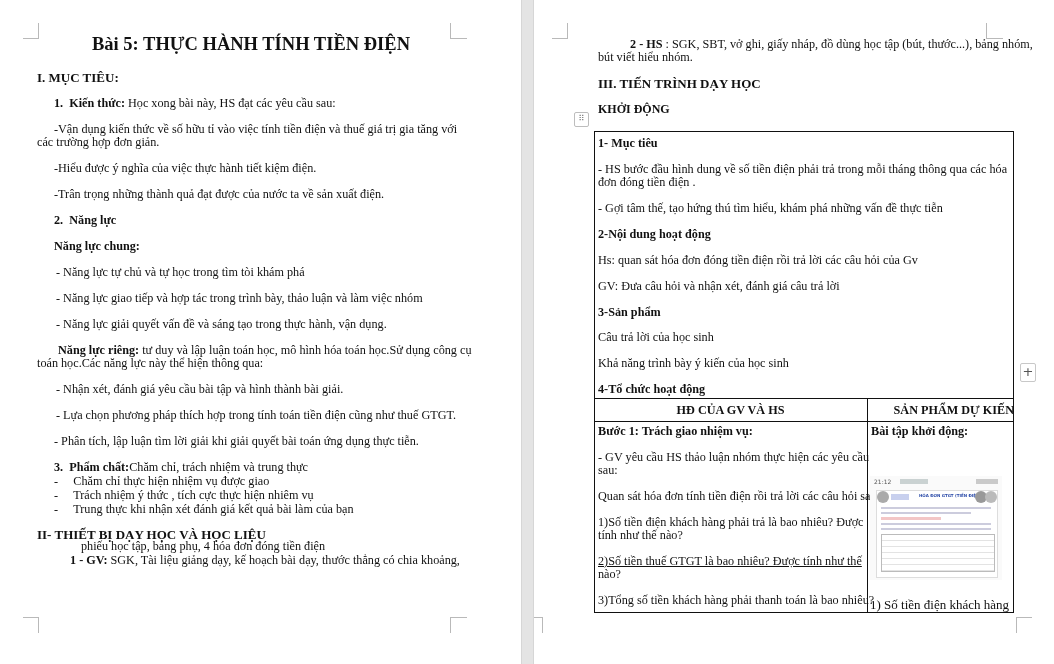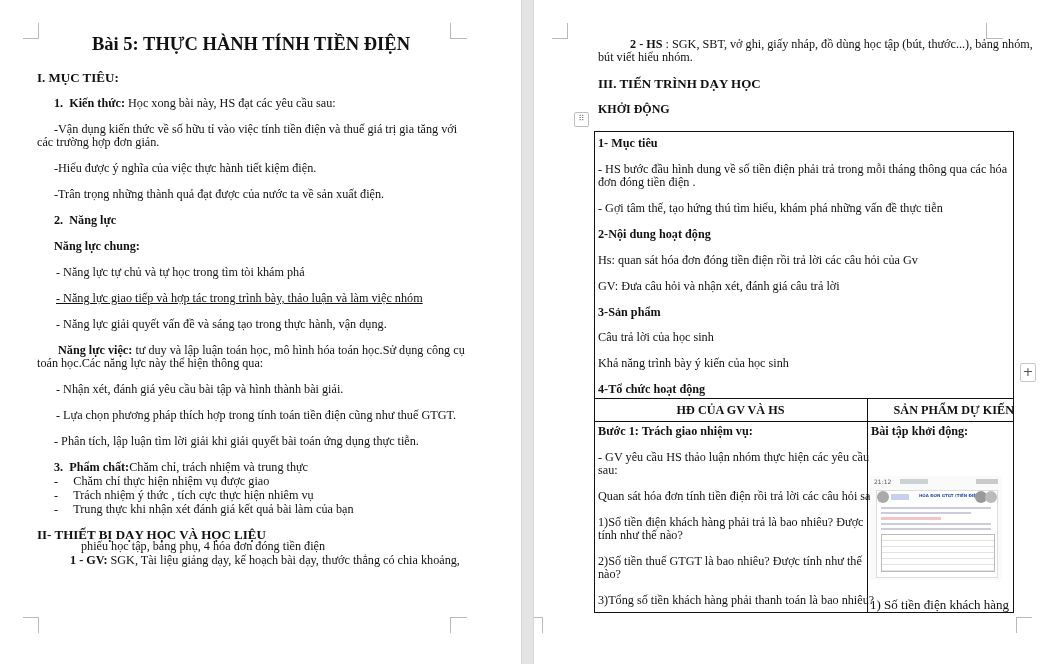--- a/index.html
+++ b/index.html
@@ -43,25 +43,25 @@
   <div class="abs" style="left:54px;top:123px;">-Vận dụng kiến thức về số hữu tỉ vào việc tính tiền điện và thuế giá trị gia tăng với</div>
   <div class="abs" style="left:37px;top:136px;">các trường hợp đơn giản.</div>
   <div class="abs" style="left:54px;top:162px;">-Hiểu được ý nghĩa của việc thực hành tiết kiệm điện.</div>
   <div class="abs" style="left:54px;top:188px;">-Trân trọng những thành quả đạt được của nước ta về sản xuất điện.</div>
 
   <div class="abs b" style="left:54px;top:214px;">
     <span>2.</span>&nbsp;&nbsp;<span>Năng lực</span>
   </div>
   <div class="abs b" style="left:54px;top:240px;">Năng lực chung:</div>
   <div class="abs" style="left:56px;top:266px;">- Năng lực tự chủ và tự học trong tìm tòi khám phá</div>
-  <div class="abs" style="left:56px;top:292px;text-decoration:underline;">- Năng lực giao tiếp và hợp tác trong trình bày, thảo luận và làm việc nhóm</div>
+  <div class="abs" style="left:56px;top:292px;">- Năng lực giao tiếp và hợp tác trong trình bày, thảo luận và làm việc nhóm</div>
   <div class="abs" style="left:56px;top:318px;">- Năng lực giải quyết vấn đề và sáng tạo trong thực hành, vận dụng.</div>
 
   <div class="abs" style="left:58px;top:344px;">
-    <span class="b">Năng lực việc:</span><span> tư duy và lập luận toán học, mô hình hóa toán học.Sử dụng công cụ</span>
+    <span class="b">Năng lực riêng:</span><span> tư duy và lập luận toán học, mô hình hóa toán học.Sử dụng công cụ</span>
   </div>
   <div class="abs" style="left:37px;top:357px;">toán học.Các năng lực này thể hiện thông qua:</div>
   <div class="abs" style="left:56px;top:383px;">- Nhận xét, đánh giá yêu cầu bài tập và hình thành bài giải.</div>
   <div class="abs" style="left:56px;top:409px;">- Lựa chọn phương pháp thích hợp trong tính toán tiền điện cũng như thuế GTGT.</div>
   <div class="abs" style="left:54px;top:435px;">- Phân tích, lập luận tìm lời giải khi giải quyết bài toán ứng dụng thực tiễn.</div>
 
   <div class="abs" style="left:54px;top:461px;">
     <span class="b">3.</span>&nbsp;&nbsp;<span class="b">Phẩm chất:</span><span>Chăm chỉ, trách nhiệm và trung thực</span>
   </div>
   <div class="abs" style="left:54px;top:475px;">-&nbsp;&nbsp;&nbsp;&nbsp;&nbsp;<span>Chăm chỉ thực hiện nhiệm vụ được giao</span></div>
@@ -112,21 +112,21 @@
 
   <div class="abs b" style="left:60px;top:404px;width:273px;text-align:center;">HĐ CỦA GV VÀ HS</div>
   <div class="abs b" style="left:333px;top:404px;width:147px;text-align:right;">SẢN PHẨM DỰ KIẾN</div>
 
   <div class="abs b" style="left:64px;top:425px;">Bước 1: Trách giao nhiệm vụ:</div>
   <div class="abs" style="left:64px;top:451px;">- GV yêu cầu HS thảo luận nhóm  thực hiện các yêu cầu</div>
   <div class="abs" style="left:64px;top:464px;">sau:</div>
   <div class="abs" style="left:64px;top:490px;">Quan sát hóa đơn tính tiền điện rồi trả lời các câu hỏi sau</div>
   <div class="abs" style="left:64px;top:516px;">1)Số tiền điện khách hàng phải trả là bao nhiêu? Được</div>
   <div class="abs" style="left:64px;top:529px;">tính như thế nào?</div>
-  <div class="abs" style="left:64px;top:555px;">2)Số tiền thuế GTGT là bao nhiêu? Được tính như thế</div>
+  <div class="abs" style="left:64px;top:555px;text-decoration:underline;">2)Số tiền thuế GTGT là bao nhiêu? Được tính như thế</div>
   <div class="abs" style="left:64px;top:568px;">nào?</div>
   <div class="abs" style="left:64px;top:594px;">3)Tổng số tiền khách hàng phải thanh toán là bao nhiêu?</div>
 
   <div class="abs b" style="left:337px;top:425px;">Bài tập khởi động:</div>
 
   <div class="invoice">
     <div style="position:absolute;left:4px;top:2px;font-size:6px;color:#555;font-family:'DejaVu Sans',sans-serif;">21:12</div>
     <div style="position:absolute;left:30px;top:3px;width:28px;height:5px;background:#9aa;opacity:.5;"></div>
     <div style="position:absolute;right:4px;top:3px;width:22px;height:5px;background:#999;opacity:.5;"></div>
     <div style="position:absolute;left:6px;top:14px;width:120px;height:86px;background:#fff;border:1px solid #ddd;">

